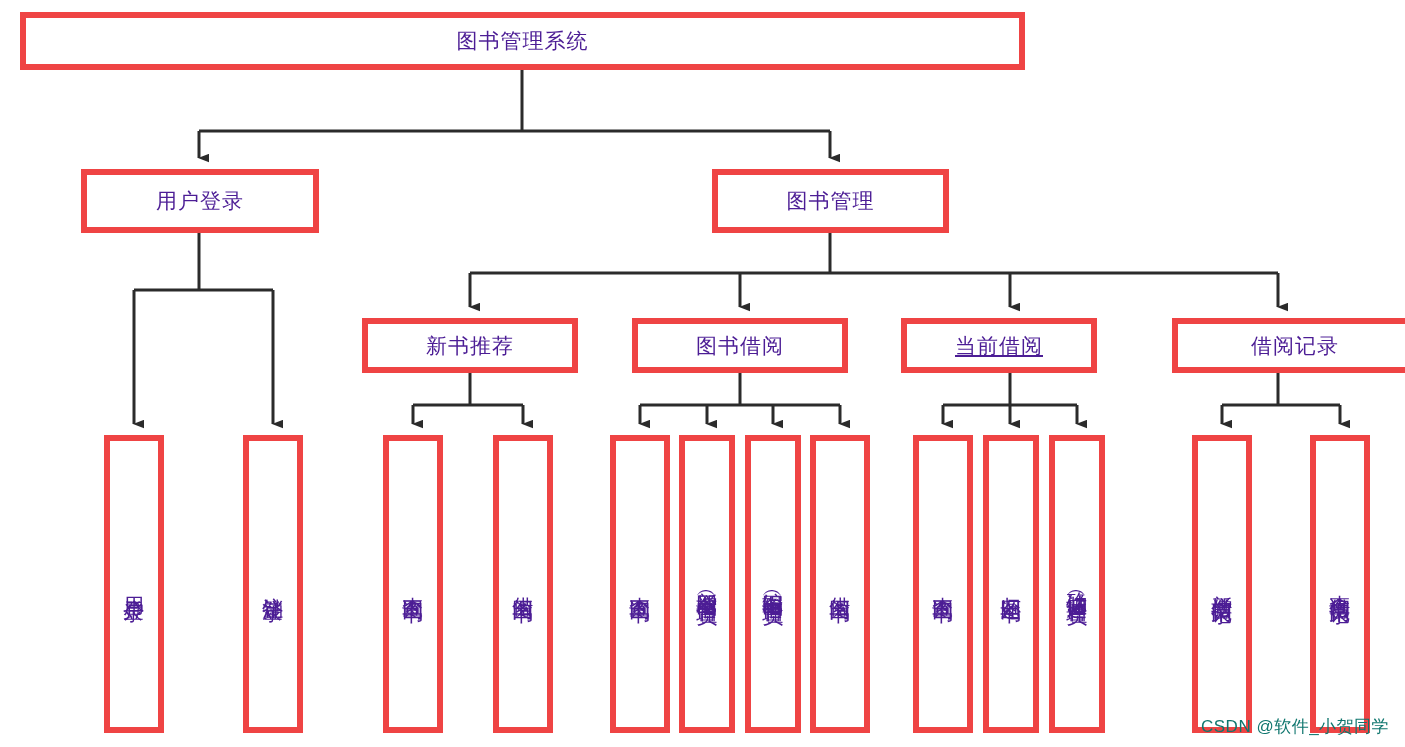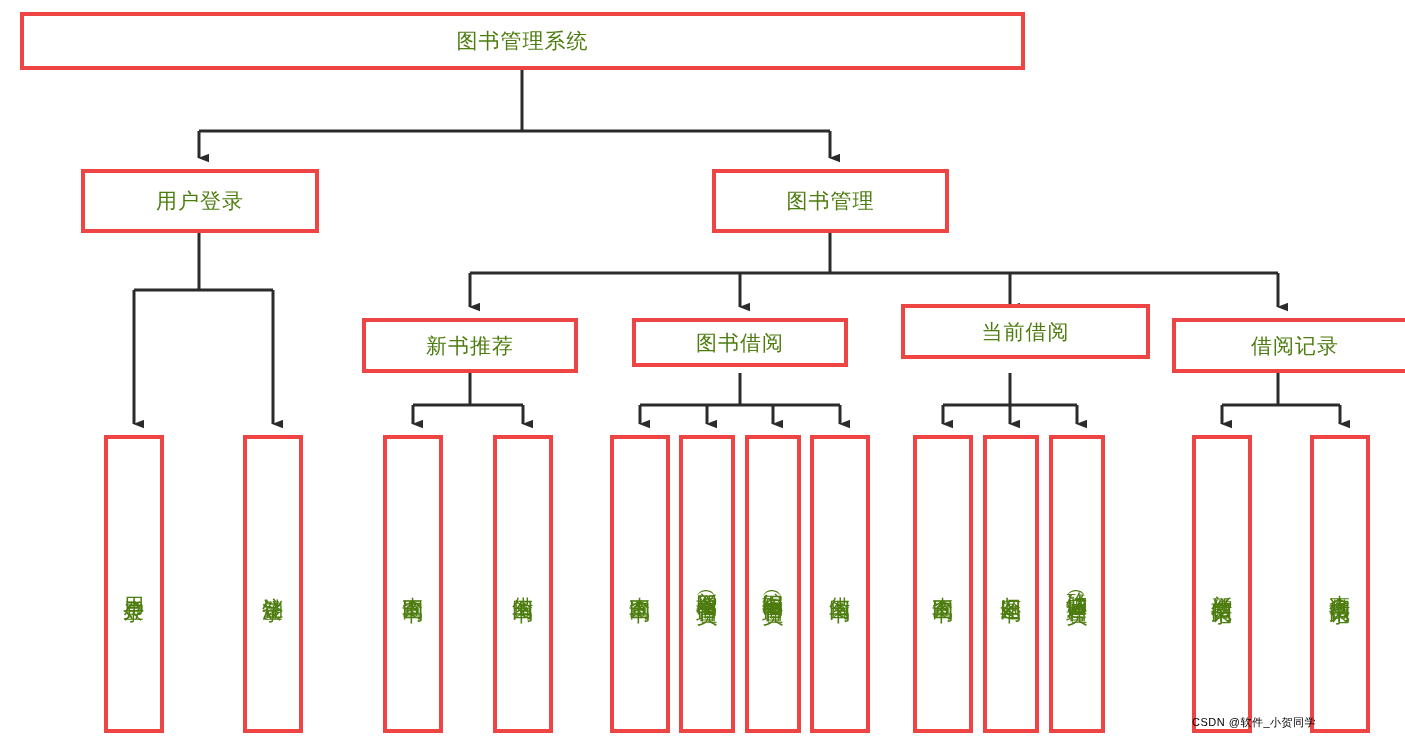--- a/index.html
+++ b/index.html
@@ -22,25 +22,25 @@
     left: 0;
     top: 0;
     width: 1405px;
     height: 747px;
     pointer-events: none;
   }
   .node {
     position: absolute;
     box-sizing: border-box;
     background: #ffffff;
-    border: 4px solid #ef4444;
+    border: 6px solid #ef4444;
     display: flex;
     align-items: center;
     justify-content: center;
-    color: #4d7c0f;
+    color: #4c1d95;
     text-align: right;
   }
   .node.horiz {
     font-size: 21px;
     letter-spacing: 1px;
     line-height: 1.2;
   }
   .node.vert {
     align-items: center;
     justify-content: center;
@@ -50,24 +50,25 @@
     writing-mode: vertical-rl;
     text-orientation: upright;
     font-size: 21px;
     line-height: 1.22;
     letter-spacing: 2px;
     white-space: normal;
     max-height: 100%;
   }
   .watermark {
     position: absolute;
-    font-size: 11px;
-    color: #000000;
+    font-size: 17px;
+    color: #0f766e;
     white-space: nowrap;
     letter-spacing: 0.5px;
+    padding-left: 9px;
   }
 </style>
 </head>
 <body>
 
 <div id="canvas">
 
   <svg id="wires" viewBox="0 0 1405 747">
     <defs>
       <marker id="arrow" markerWidth="9" markerHeight="11" refX="4.2" refY="10" orient="auto" markerUnits="userSpaceOnUse">
@@ -125,24 +126,24 @@
   <div class="node horiz" style="left:81px; top:169px; width:238px; height:64px;">
     <span>用户登录</span>
   </div>
   <div class="node horiz" style="left:362px; top:318px; width:216px; height:55px;">
     <span>新书推荐</span>
   </div>
 
   <div class="node horiz" style="left:712px; top:169px; width:237px; height:64px;">
     <span>图书管理</span>
   </div>
-  <div class="node horiz" style="left:632px; top:318px; width:216px; height:49px;">
+  <div class="node horiz" style="left:632px; top:318px; width:216px; height:55px;">
     <span>图书借阅</span>
   </div>
-  <div class="node horiz" style="left:901px; top:304px; width:249px; height:55px;">
+  <div class="node horiz" style="left:901px; top:318px; width:196px; height:55px;text-decoration:underline;">
     <span>当前借阅</span>
   </div>
   <div class="node horiz" style="left:1172px; top:318px; width:246px; height:55px;">
     <span>借阅记录</span>
   </div>
 
   <div class="node vert" style="left:104px; top:435px; width:60px; height:298px;">
     <span class="vlabel">用户登录</span>
   </div>
   <div class="node vert" style="left:243px; top:435px; width:60px; height:298px;">

